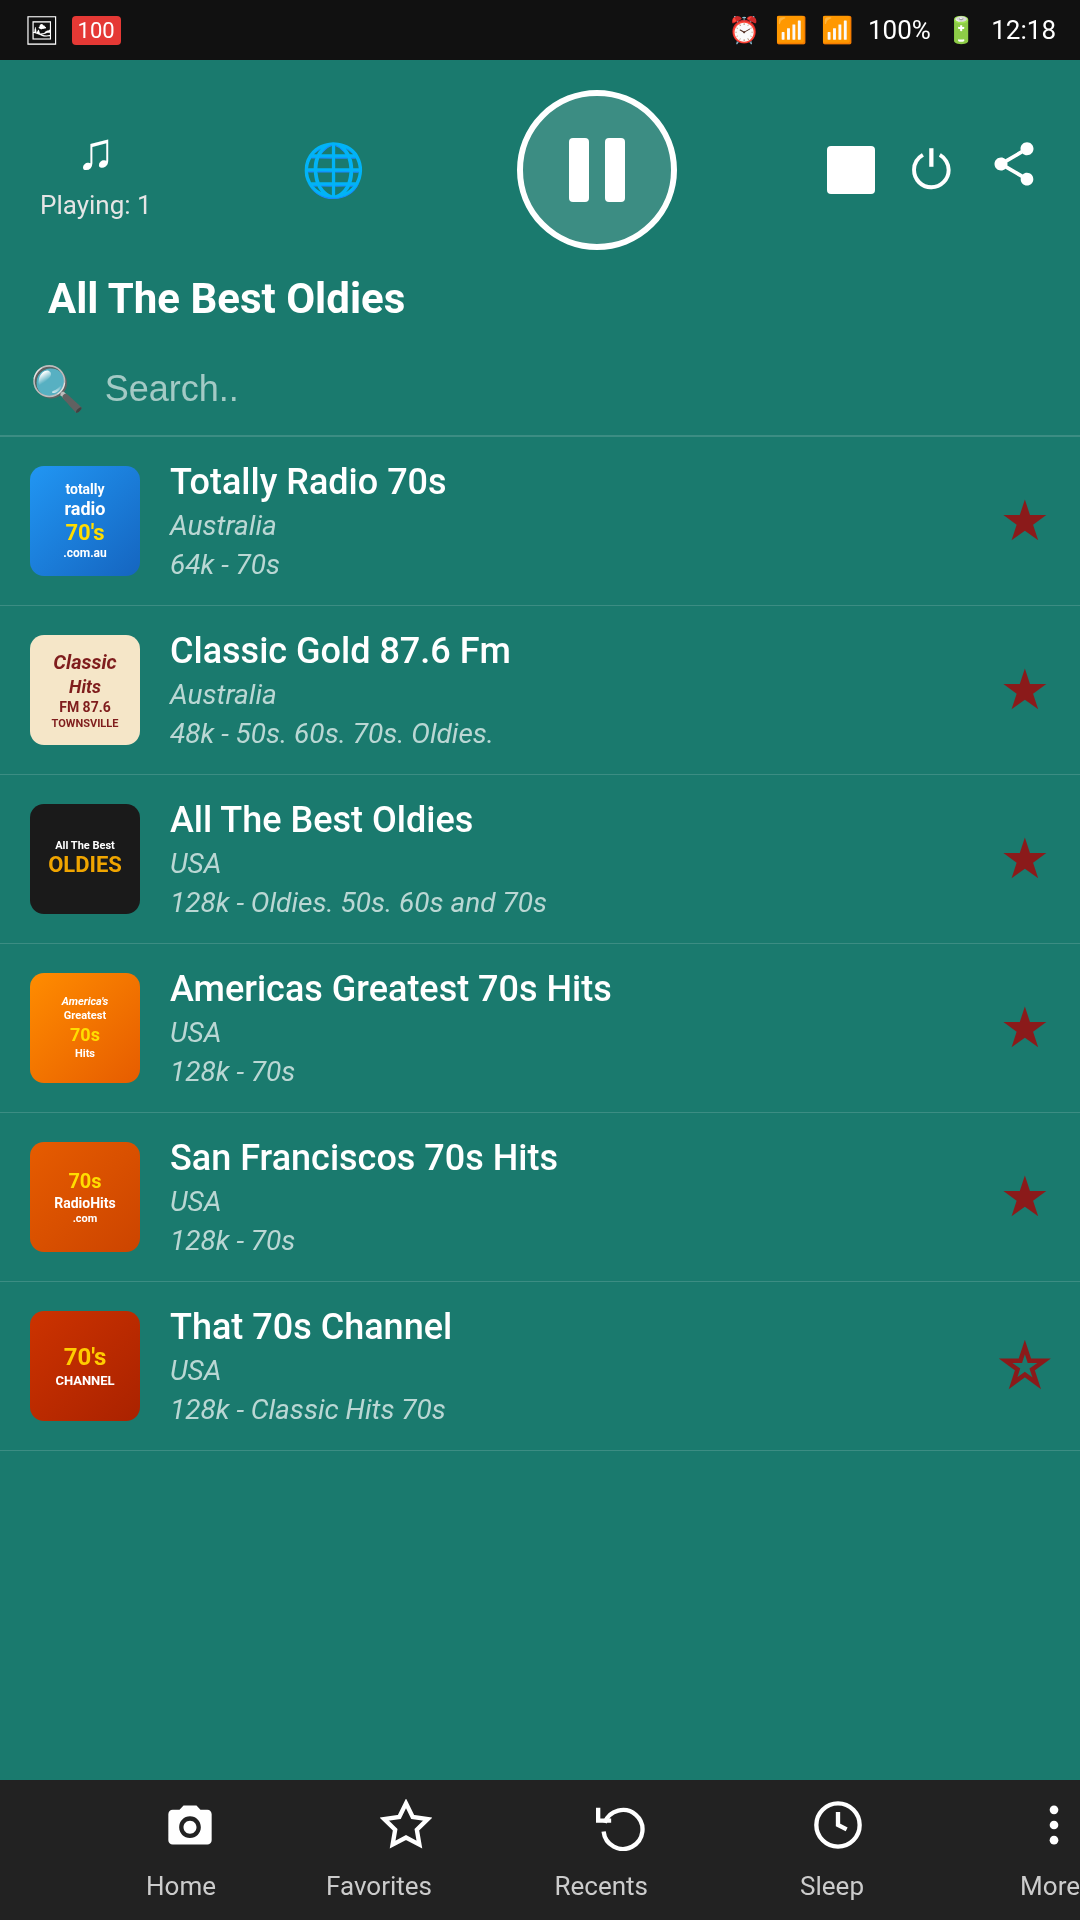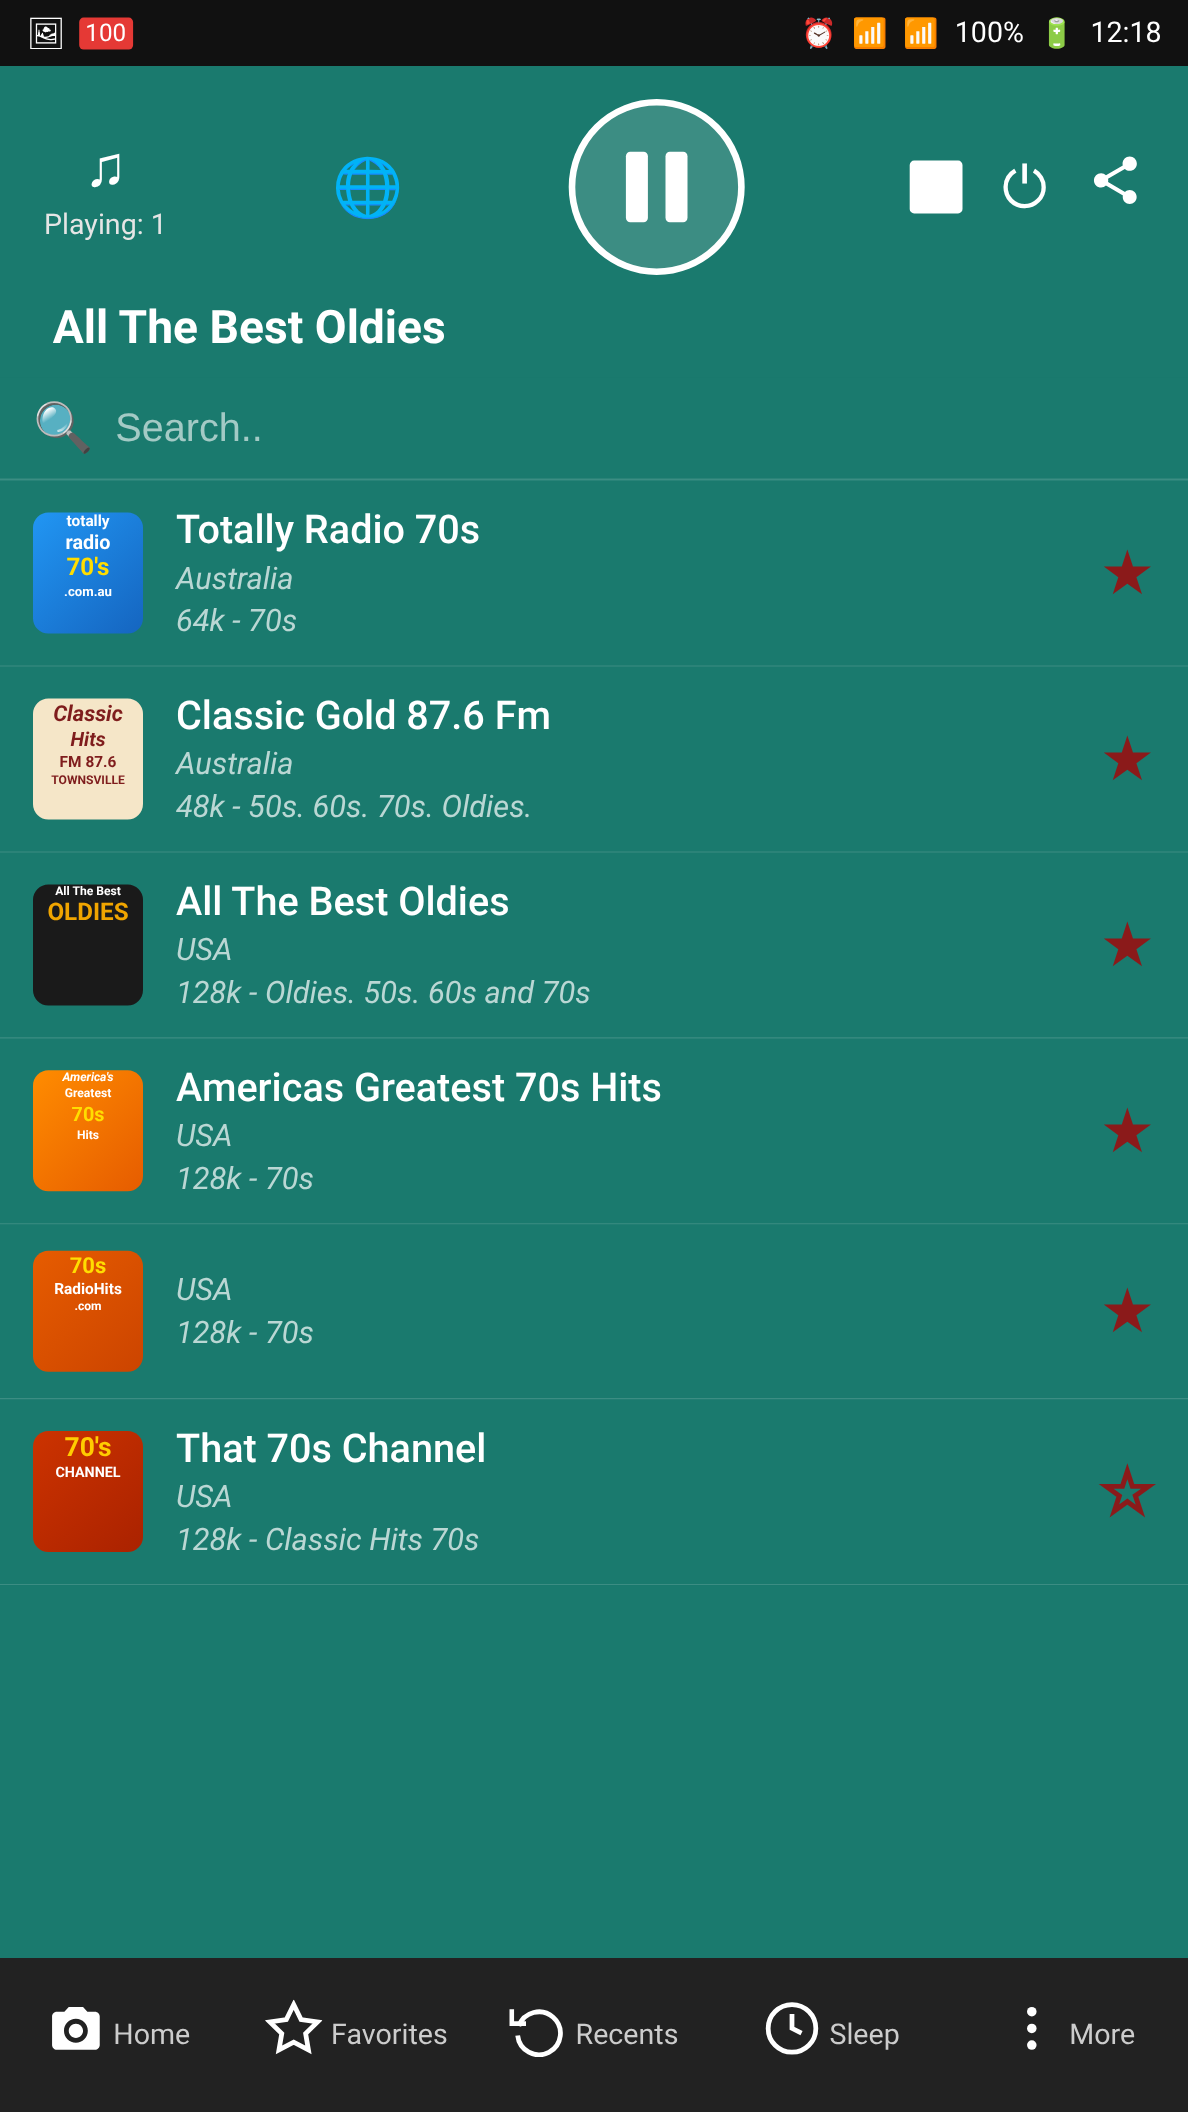--- a/index.html
+++ b/index.html
@@ -129,26 +129,27 @@
       background: #1a7a6e;
     }
     .station-item {
       display: flex;
       align-items: center;
       padding: 24px 30px;
       border-bottom: 1px solid rgba(255,255,255,0.15);
       cursor: pointer;
     }
     .station-logo {
-      width: 100px;
+      width: 110px;
       height: 110px;
       border-radius: 14px;
       flex-shrink: 0;
       overflow: hidden;
       display: flex;
+      align-items: center;
       justify-content: center;
       font-size: 22px;
       font-weight: bold;
       text-align: center;
     }
     .station-info {
       flex: 1;
       margin-left: 30px;
     }
     .station-name {
@@ -182,22 +183,22 @@
       left: 0;
       width: 1080px;
       height: 140px;
       background: #222;
       display: flex;
       align-items: stretch;
     }
     .nav-item {
       flex: 1;
       display: flex;
-      flex-direction: row;
-      align-items: center;
+      flex-direction: column;
+      align-items: flex-end;
       justify-content: center;
       gap: 8px;
       cursor: pointer;
       color: white;
     }
     .nav-icon {
       font-size: 48px;
     }
     .nav-label {
       font-size: 26px;
@@ -323,20 +324,21 @@
     </div>
     <div class="station-item">
       <div class="station-logo" style="background: linear-gradient(135deg, #e65c00, #cc4400);">
         <div style="text-align:center;color:white;font-size:14px;line-height:1.3;">
         <div style="font-size:20px;font-weight:bold;color:#ffdd00;">70s</div>
         <div style="font-size:14px;">RadioHits</div>
         <div style="font-size:11px;">.com</div>
       </div>
       </div>
       <div class="station-info">
+        <div class="station-name">San Franciscos 70s Hits</div>
         <div class="station-country">USA</div>
         <div class="station-bitrate">128k - 70s</div>
       </div>
       <span class="station-star star-filled">★</span>
     </div>
     <div class="station-item">
       <div class="station-logo" style="background: linear-gradient(135deg, #cc3300, #aa2200);">
         <div style="text-align:center;font-size:14px;line-height:1.3;">
         <div style="font-size:24px;font-weight:bold;color:#ffcc00;">70's</div>
         <div style="font-size:13px;color:white;">CHANNEL</div>

